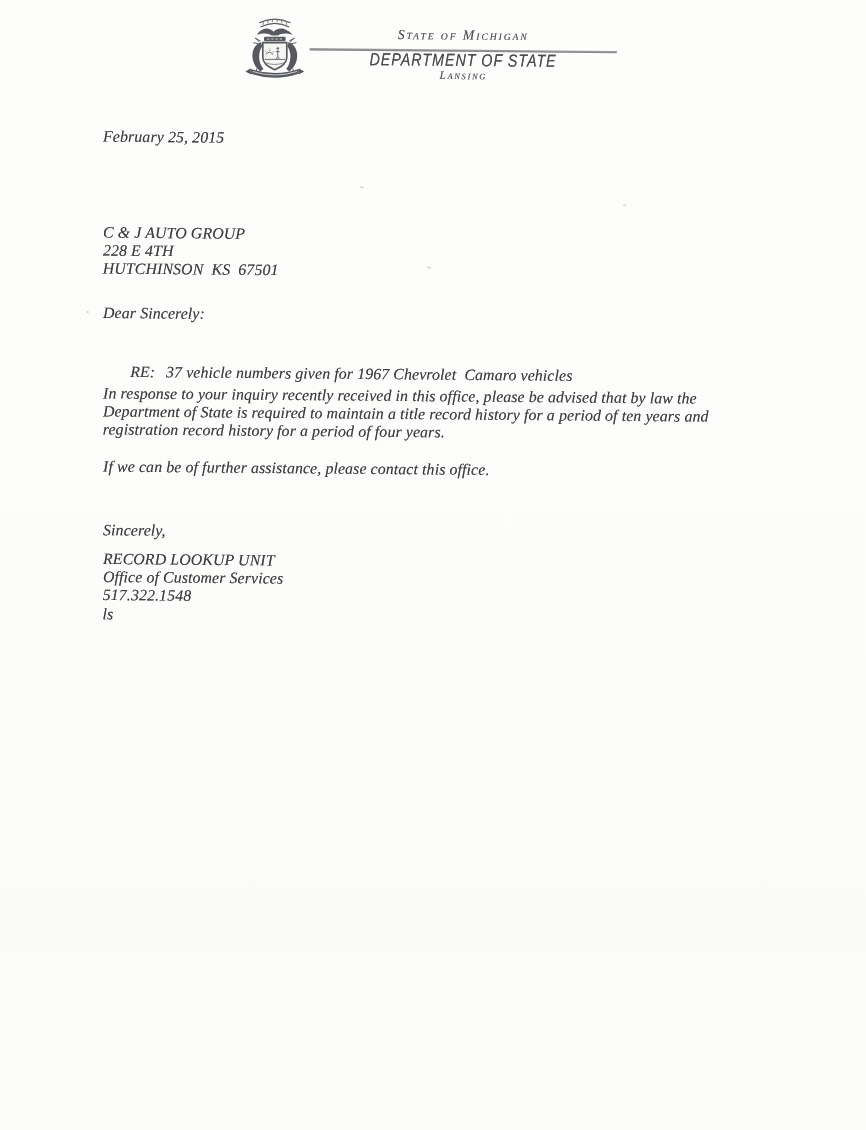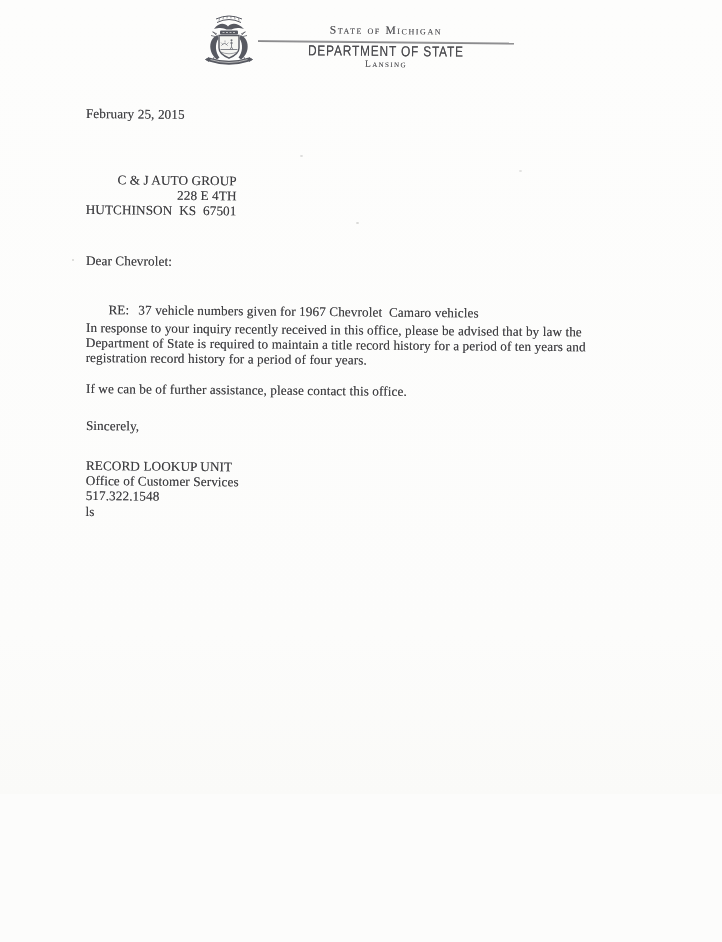--- a/index.html
+++ b/index.html
@@ -1,20 +1,21 @@
 <!DOCTYPE html>
 <html><head>
 <meta charset="utf-8">
 <style>
   html,body { margin:0; padding:0; background:#fcfcfb; }
   .page {
     position:relative; width:722px; height:794px;
     background:linear-gradient(180deg,#fdfdfc 0%, #fcfcfb 80%, #fafaf8 100%);
     overflow:hidden;
     font-family:"Liberation Serif", serif;
+    font-style:italic;
   }
   .abs { position:absolute; }
   .tilt { transform:rotate(0.5deg); transform-origin:left top; }
   .ink  { color:#3e3e41; text-shadow:0 0 0.55px rgba(62,62,66,0.6); }
   .body-text { font-size:13.2px; line-height:15.2px; letter-spacing:0.1px; }
   .line { white-space:pre; }
 
   
   .seal-wrap { left:204px; top:11px; width:50px; height:57px; filter:blur(0.3px); opacity:0.93; }
   .state-line {
@@ -37,27 +38,27 @@
   }
   .city-line {
     left:236px; top:58.5px; width:300px; text-align:center;
     font-variant:small-caps; font-size:9.5px; letter-spacing:1.4px;
     color:#535357; text-shadow:0 0 0.4px rgba(80,80,85,0.6);
     transform:rotate(0.5deg);
   }
 
   
   .date-block      { left:86px; top:106px; }
-  .recipient-block { left:86px; top:172px;text-align:right; }
+  .recipient-block { left:86px; top:186px; }
   .salutation-block{ left:86px; top:253px; }
   .re-block        { left:86px; top:287px; }
   .re-label        { display:inline-block; width:39px;text-align:center; }
   .para1-block     { left:86px; top:320px; }
   .para2-block     { left:86px; top:381px; }
-  .closing-block   { left:86px; top:418px; }
+  .closing-block   { left:86px; top:434px; }
   .signature-block { left:86px; top:458px; }
 
   
   .speck { border-radius:50%; }
   .speck1 { left:300px; top:155px; width:3px; height:2px; background:#dddddb; }
   .speck2 { left:356px; top:222px; width:3px; height:2px; background:#d8d8d6; }
   .speck3 { left:72px;  top:259px; width:2px; height:2px; background:#d4d4d2; }
   .speck4 { left:519px; top:170px; width:3px; height:2px; background:#e2e2e0; }
 
   
@@ -114,21 +115,21 @@
   <div class="abs city-line">Lansing</div>
 
   <div class="abs tilt ink body-text date-block">February 25, 2015</div>
 
   <div class="abs tilt ink body-text recipient-block">
     <div class="line">C &amp; J AUTO GROUP</div>
     <div class="line">228 E 4TH</div>
     <div class="line">HUTCHINSON  KS  67501</div>
   </div>
 
-  <div class="abs tilt ink body-text salutation-block">Dear Chevrolet:</div>
+  <div class="abs tilt ink body-text salutation-block">Dear Sincerely:</div>
 
   <div class="abs tilt ink body-text re-block line">
     <span class="re-label">RE:</span><span>37 vehicle numbers given for 1967 Chevrolet  Camaro vehicles</span>
   </div>
 
   <div class="abs tilt ink body-text para1-block">
     <div class="line">In response to your inquiry recently received in this office, please be advised that by law the</div>
     <div class="line">Department of State is required to maintain a title record history for a period of ten years and</div>
     <div class="line">registration record history for a period of four years.</div>
   </div>

